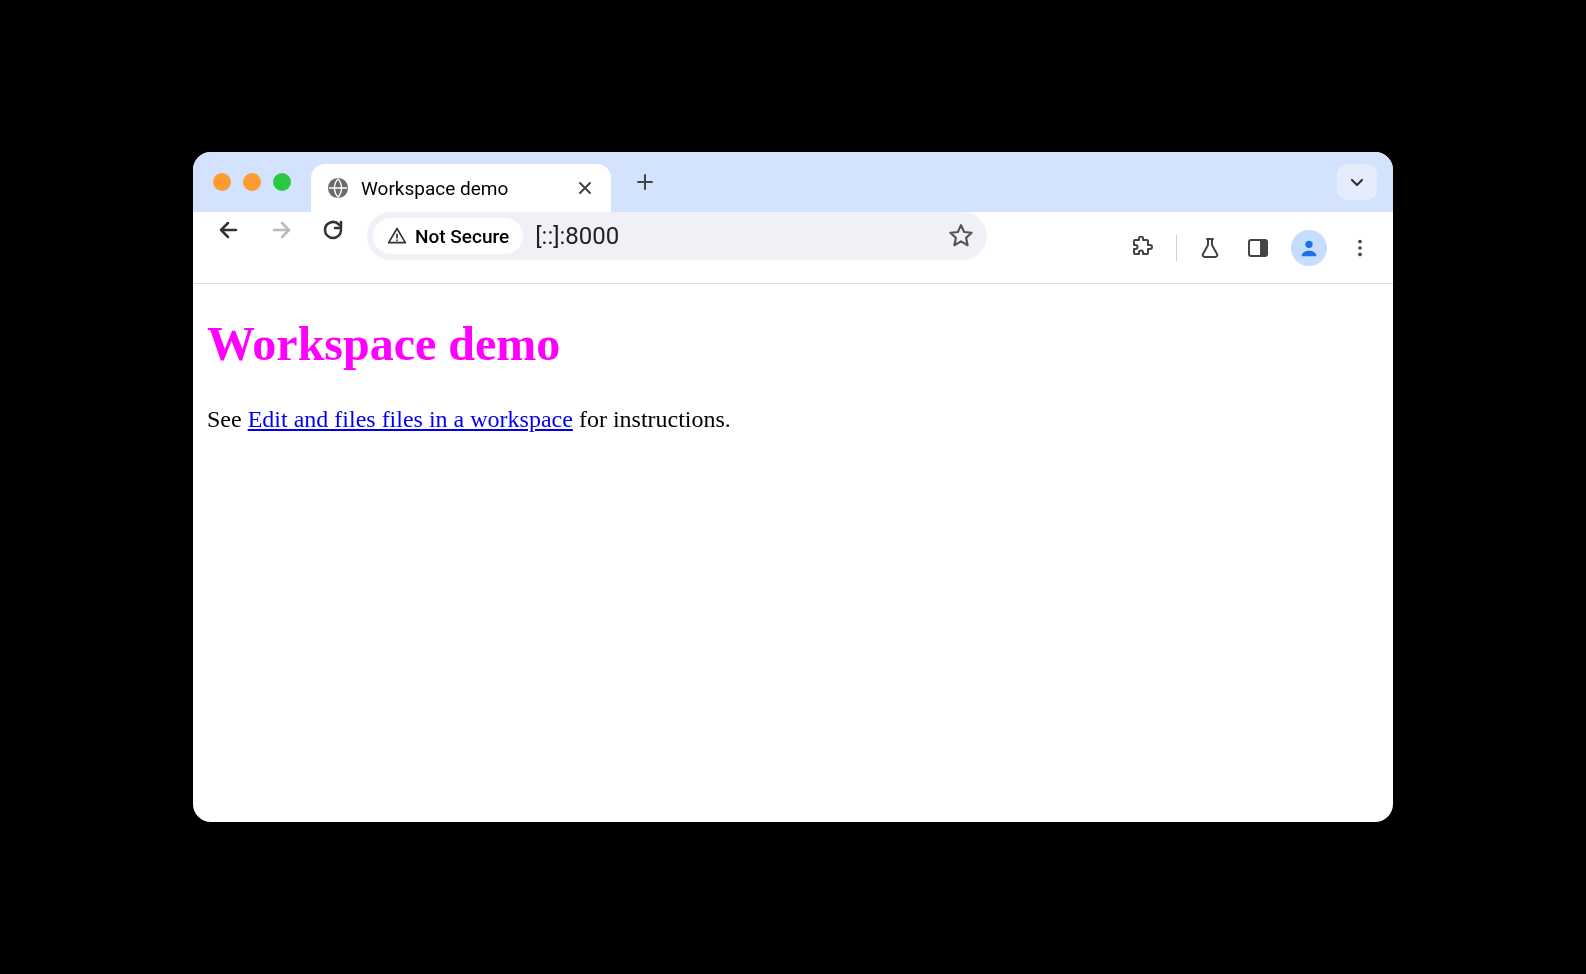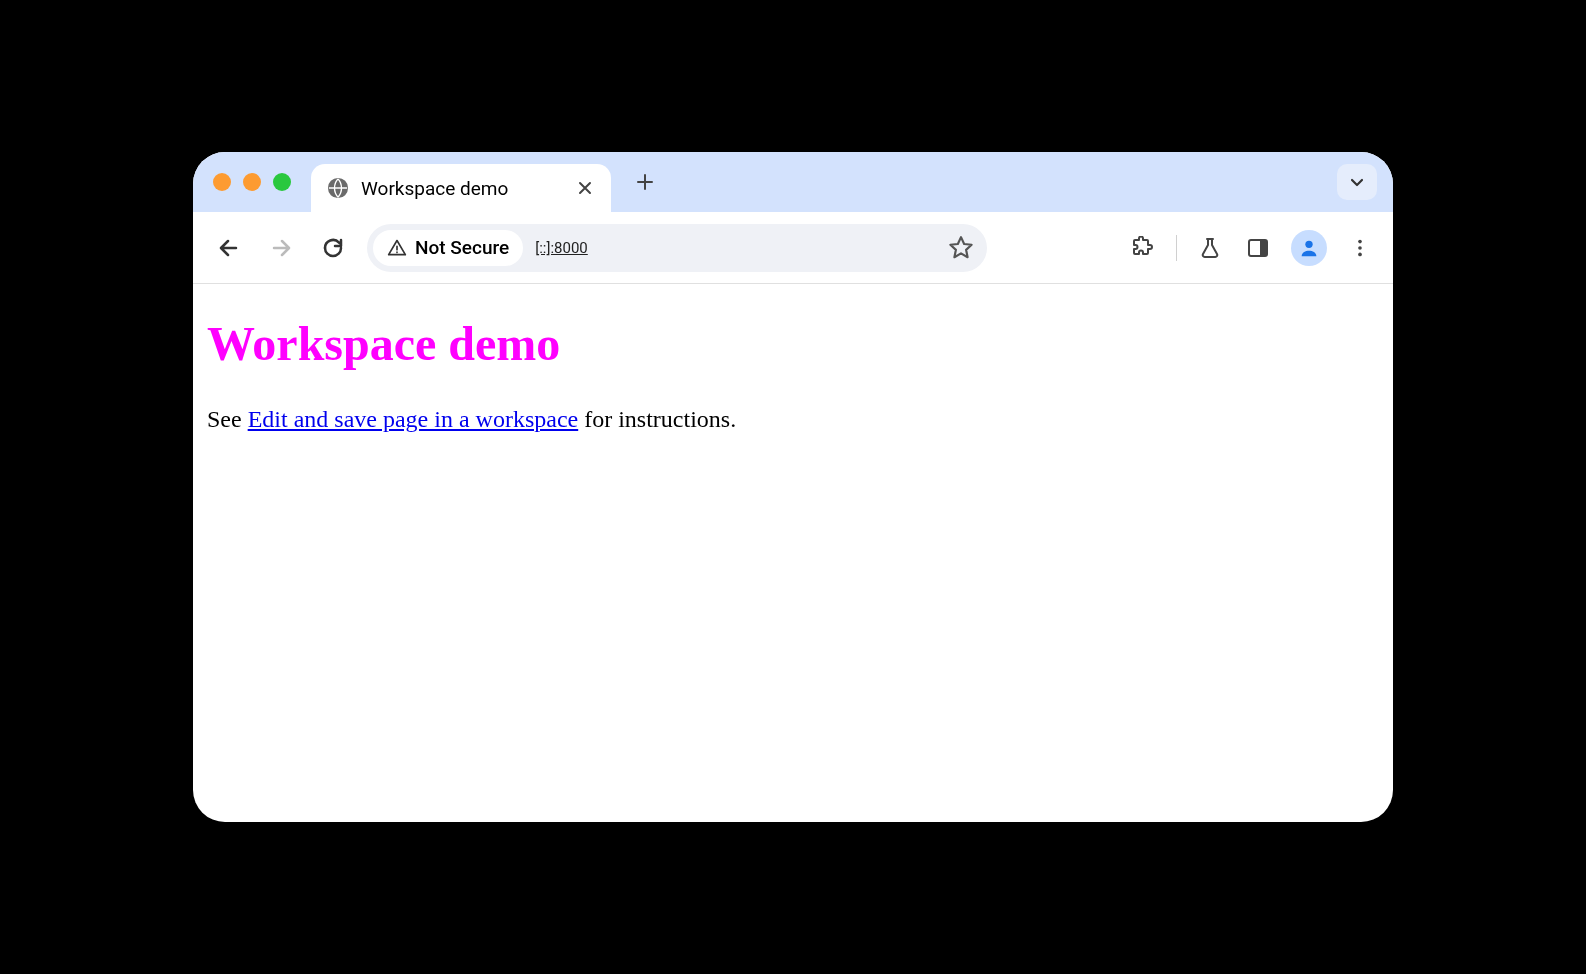--- a/index.html
+++ b/index.html
@@ -15,21 +15,21 @@
       font-family: -apple-system, BlinkMacSystemFont, "Segoe UI", Roboto, sans-serif;
       display: flex;
       align-items: center;
       justify-content: center;
     }
     
     .browser-window {
       width: 1200px;
       height: 670px;
       background: #fff;
-      border-radius: 32px;
+      border-radius: 18px;
       overflow: hidden;
       box-shadow: 0 10px 40px rgba(0,0,0,0.4);
       position: relative;
     }
     
     .title-bar {
       background: #d3e2fd;
       height: 60px;
       display: flex;
       align-items: flex-end;
@@ -117,21 +117,20 @@
       display: flex;
       align-items: center;
       justify-content: center;
       cursor: pointer;
     }
     
     .toolbar {
       height: 72px;
       background: #fff;
       display: flex;
-      align-items: center;
       padding: 0 18px;
       gap: 16px;
       border-bottom: 1px solid #e0e0e0;
     }
     
     .nav-button {
       width: 36px;
       height: 36px;
       display: flex;
       align-items: center;
@@ -165,24 +164,23 @@
       align-items: center;
       padding: 0 14px;
       gap: 8px;
       margin-left: 6px;
       font-size: 19px;
       color: #000;
       font-weight: 500;
     }
     
     .url-text {
-      font-size: 15px;
+      font-size: 24px;
       color: #222;
       flex: 1;
-      text-decoration: underline;
     }
     
     .star-button {
       width: 32px;
       height: 32px;
       display: flex;
       align-items: center;
       justify-content: center;
       cursor: pointer;
       color: #555;
@@ -356,17 +354,17 @@
             <circle cx="12" cy="12" r="2" fill="#444"></circle>
             <circle cx="12" cy="19" r="2" fill="#444"></circle>
           </svg>
       </div>
     </div>
   </div>
 
   <div class="content">
     <h1>Workspace demo</h1>
     <p>
-      <span>See </span><a href="#">Edit and save page in a workspace</a><span> for instructions.</span>
+      <span>See </span><a href="#">Edit and files files in a workspace</a><span> for instructions.</span>
     </p>
   </div>
 
 </div>
 
 </body></html>

